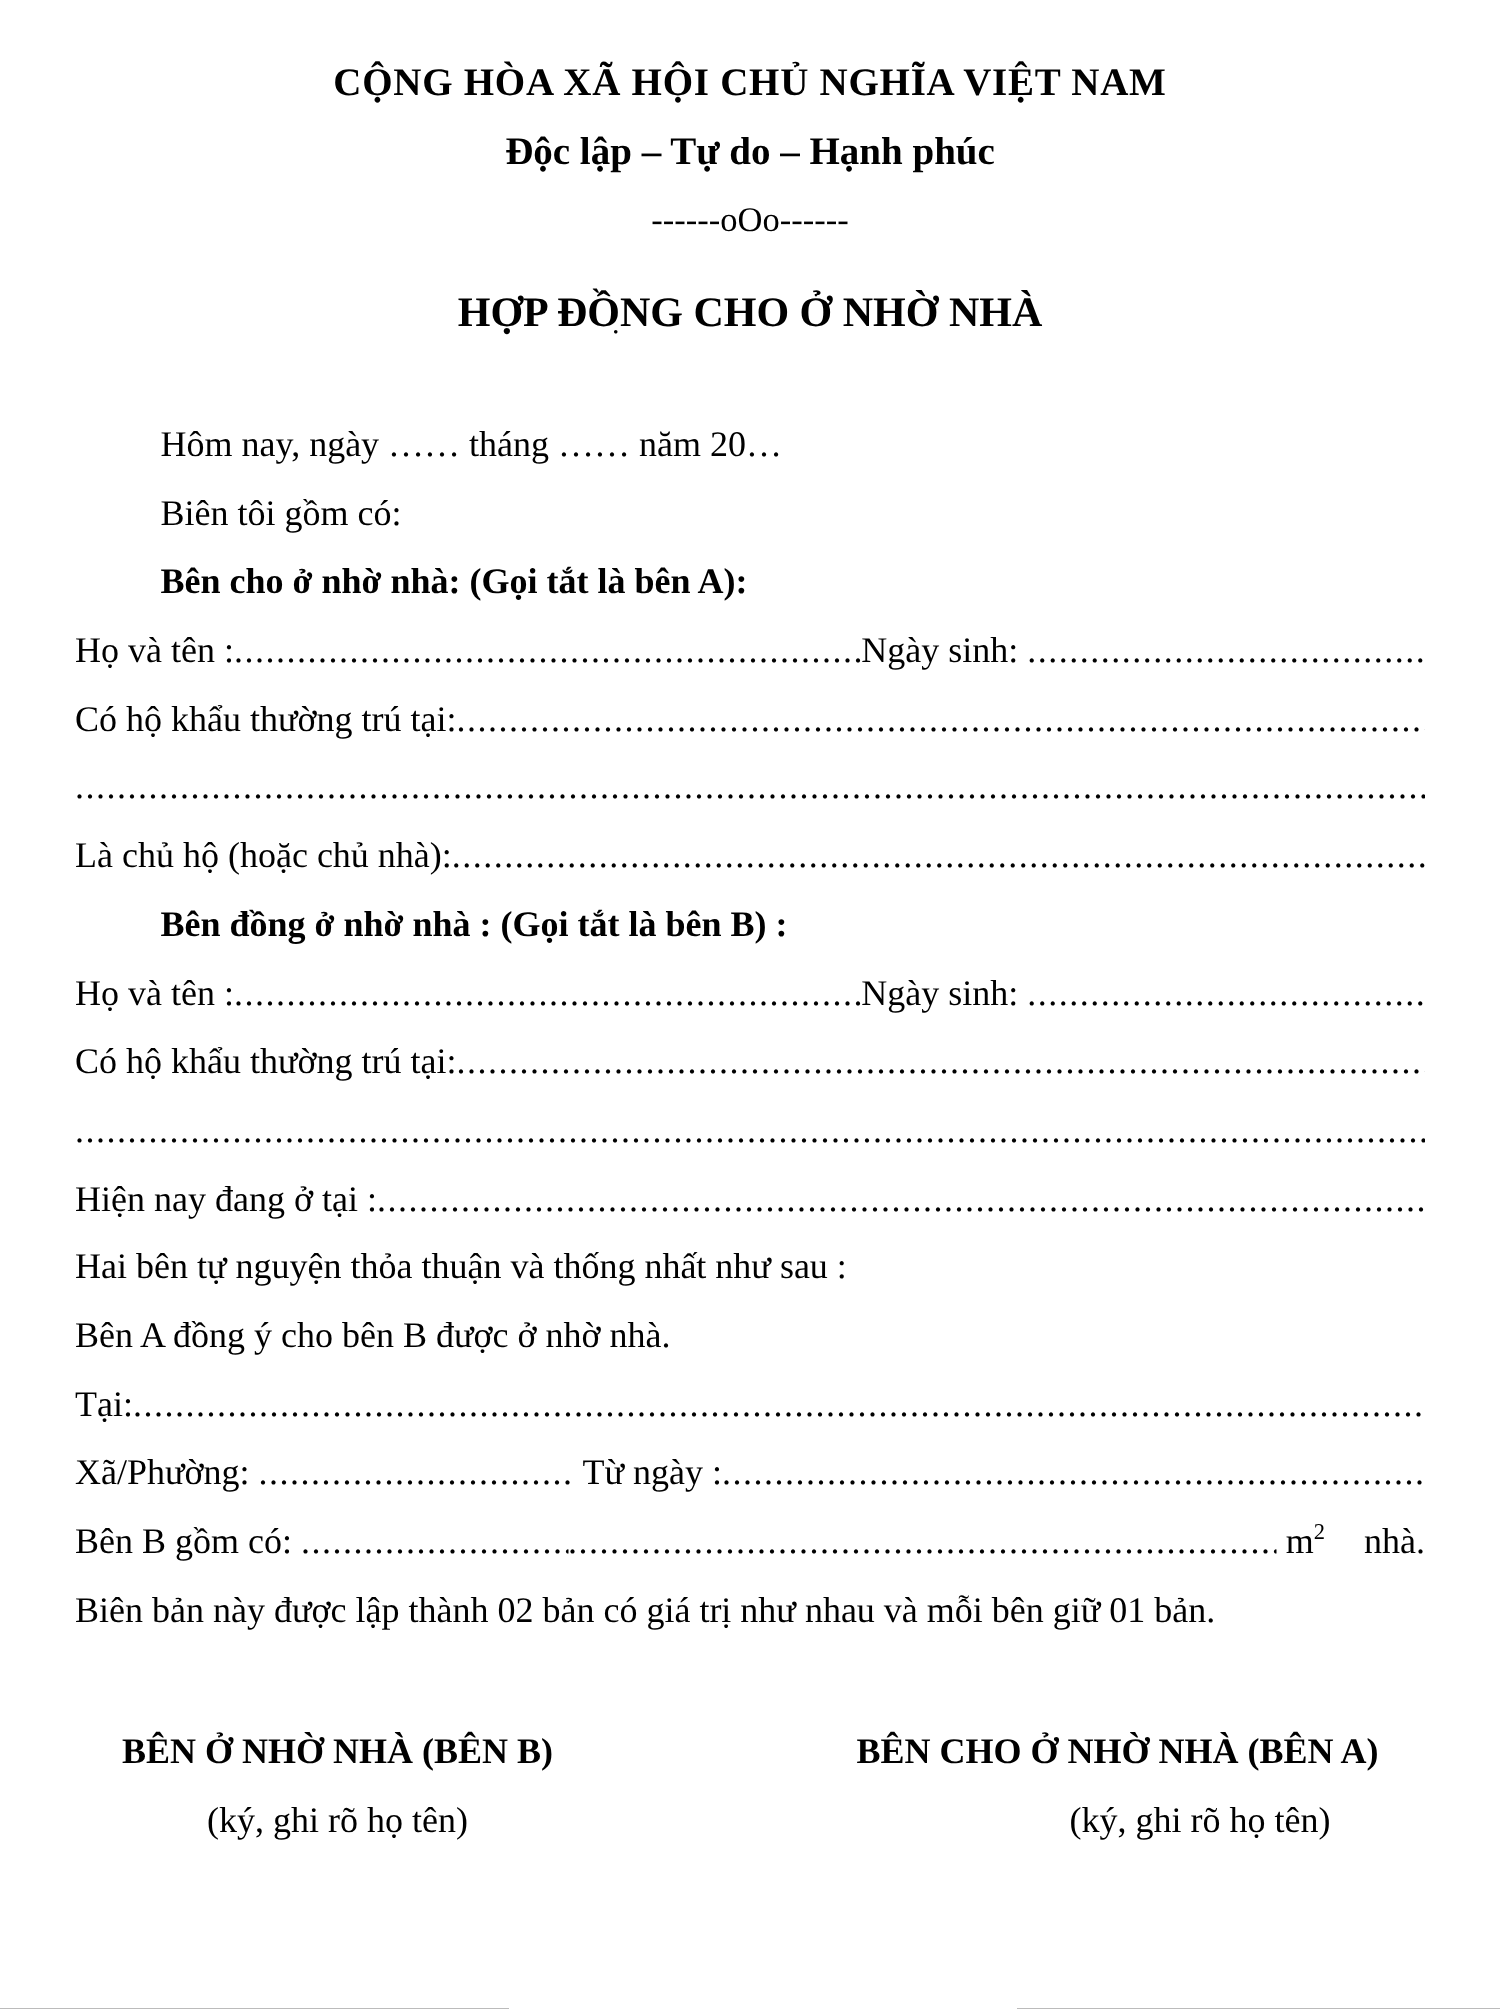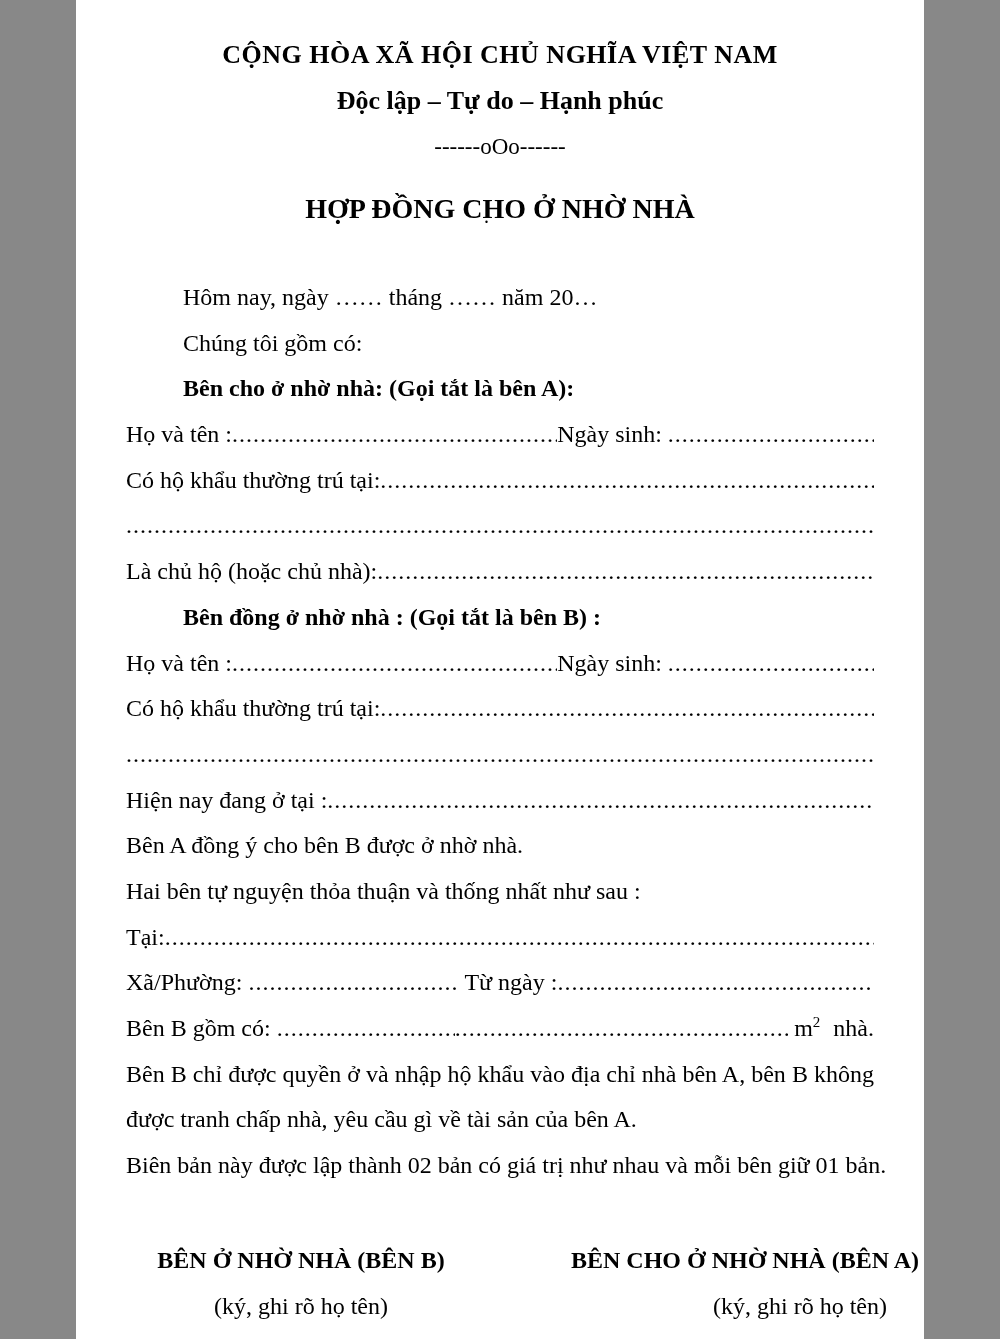--- a/index.html
+++ b/index.html
@@ -1,19 +1,19 @@
 <!DOCTYPE html>
 <html lang="vi"><head>
 <meta charset="utf-8">
 <style>
   * { margin: 0; padding: 0; box-sizing: border-box; }
   html, body { background: #888; }
   .page {
     position: relative;
-    width: 848px;
+    width: 1000px;
     height: 1339px;
     margin: 0 auto;
     background: #ffffff;
     color: #000000;
     font-family: "Liberation Serif", "DejaVu Serif", serif;
     overflow: hidden;
   }
   
   .doc-header { padding-top: 32px; text-align: center; }
   .doc-header > div { height: 46px; line-height: 46px; }
@@ -42,21 +42,21 @@
     letter-spacing: 1px;
     min-width: 0;
   }
   .grow   { flex: 1 1 0px; }
   .grow-a { flex: 410 1 0px; }
   .grow-b { flex: 260 1 0px; }
   .fix-ward    { flex: 0 0 208px; }
   .fix-members { flex: 0 0 178px; margin-left: 6px; }
   .ml6  { margin-left: 6px; }
   .ml8  { margin-left: 8px; text-align: center; }
-  .ml10 { margin-left: 13px; }
+  .ml10 { margin-left: 26px; }
   .para {
     text-align: justify;
     line-height: 45.7px;
     height: 91.4px;
     white-space: normal;
   }
   sup { font-size: 15px; line-height: 0; }
   
   .signatures { display: flex; margin-top: 48px; font-size: 24px; }
   .sig-col-b { width: 450px; text-align: center; }
@@ -74,21 +74,21 @@
     <div class="national-title">CỘNG HÒA XÃ HỘI CHỦ NGHĨA VIỆT NAM</div>
     <div class="motto">Độc lập – Tự do – Hạnh phúc</div>
     <div class="separator">------oOo------</div>
     <div class="doc-title">HỢP ĐỒNG CHO Ở NHỜ NHÀ</div>
   </div>
   <span class="title-stray-dot">.</span>
 
   <div class="doc-body">
 
     <div class="line indent">Hôm nay, ngày …… tháng …… năm 20…</div>
-    <div class="line indent">Chúng tôi gồm có:</div>
+    <div class="line indent">Biên tôi gồm có:</div>
 
     <div class="line indent bold">Bên cho ở nhờ nhà: (Gọi tắt là bên A):</div>
 
     <div class="line">
       <span>Họ và tên :</span>
       <span class="lead grow-a">............................................................................................................................................................................................................................................................................................................</span>
       <span>Ngày sinh:</span>
       <span class="lead grow-b ml6">............................................................................................................................................................................................................................................................................................................</span>
     </div>
 
@@ -122,22 +122,22 @@
 
     <div class="line">
       <span class="lead grow">............................................................................................................................................................................................................................................................................................................</span>
     </div>
 
     <div class="line">
       <span>Hiện nay đang ở tại :</span>
       <span class="lead grow">............................................................................................................................................................................................................................................................................................................</span>
     </div>
 
+    <div class="line">Hai bên tự nguyện thỏa thuận và thống nhất như sau :</div>
     <div class="line">Bên A đồng ý cho bên B được ở nhờ nhà.</div>
-    <div class="line">Hai bên tự nguyện thỏa thuận và thống nhất như sau :</div>
 
     <div class="line">
       <span>Tại:</span>
       <span class="lead grow">............................................................................................................................................................................................................................................................................................................</span>
     </div>
 
     <div class="line">
       <span>Xã/Phường:</span>
       <span class="lead fix-ward ml6">............................................................................................................................................................................................................................................................................................................</span>
       <span class="ml8">Từ ngày :</span>
@@ -145,21 +145,20 @@
     </div>
 
     <div class="line">
       <span>Bên B gồm có:</span>
       <span class="lead fix-members">............................................................................................................................................................................................................................................................................................................</span>
       <span class="lead grow">............................................................................................................................................................................................................................................................................................................</span>
       <span class="ml6"><span>m</span><sup>2</sup></span>
       <span class="ml10">nhà.</span>
     </div>
 
-    <div class="para">Bên B chỉ được quyền ở và nhập hộ khẩu vào địa chỉ nhà bên A, bên B không được tranh chấp nhà, yêu cầu gì về tài sản của bên A.</div>
 
     <div class="line">Biên bản này được lập thành 02 bản có giá trị như nhau và mỗi bên giữ 01 bản.</div>
 
   </div>
 
   <div class="signatures">
     <div class="sig-col-b">
       <div class="sig-title">BÊN Ở NHỜ NHÀ (BÊN B)</div>
       <div class="sig-note">(ký, ghi rõ họ tên)</div>
     </div>

